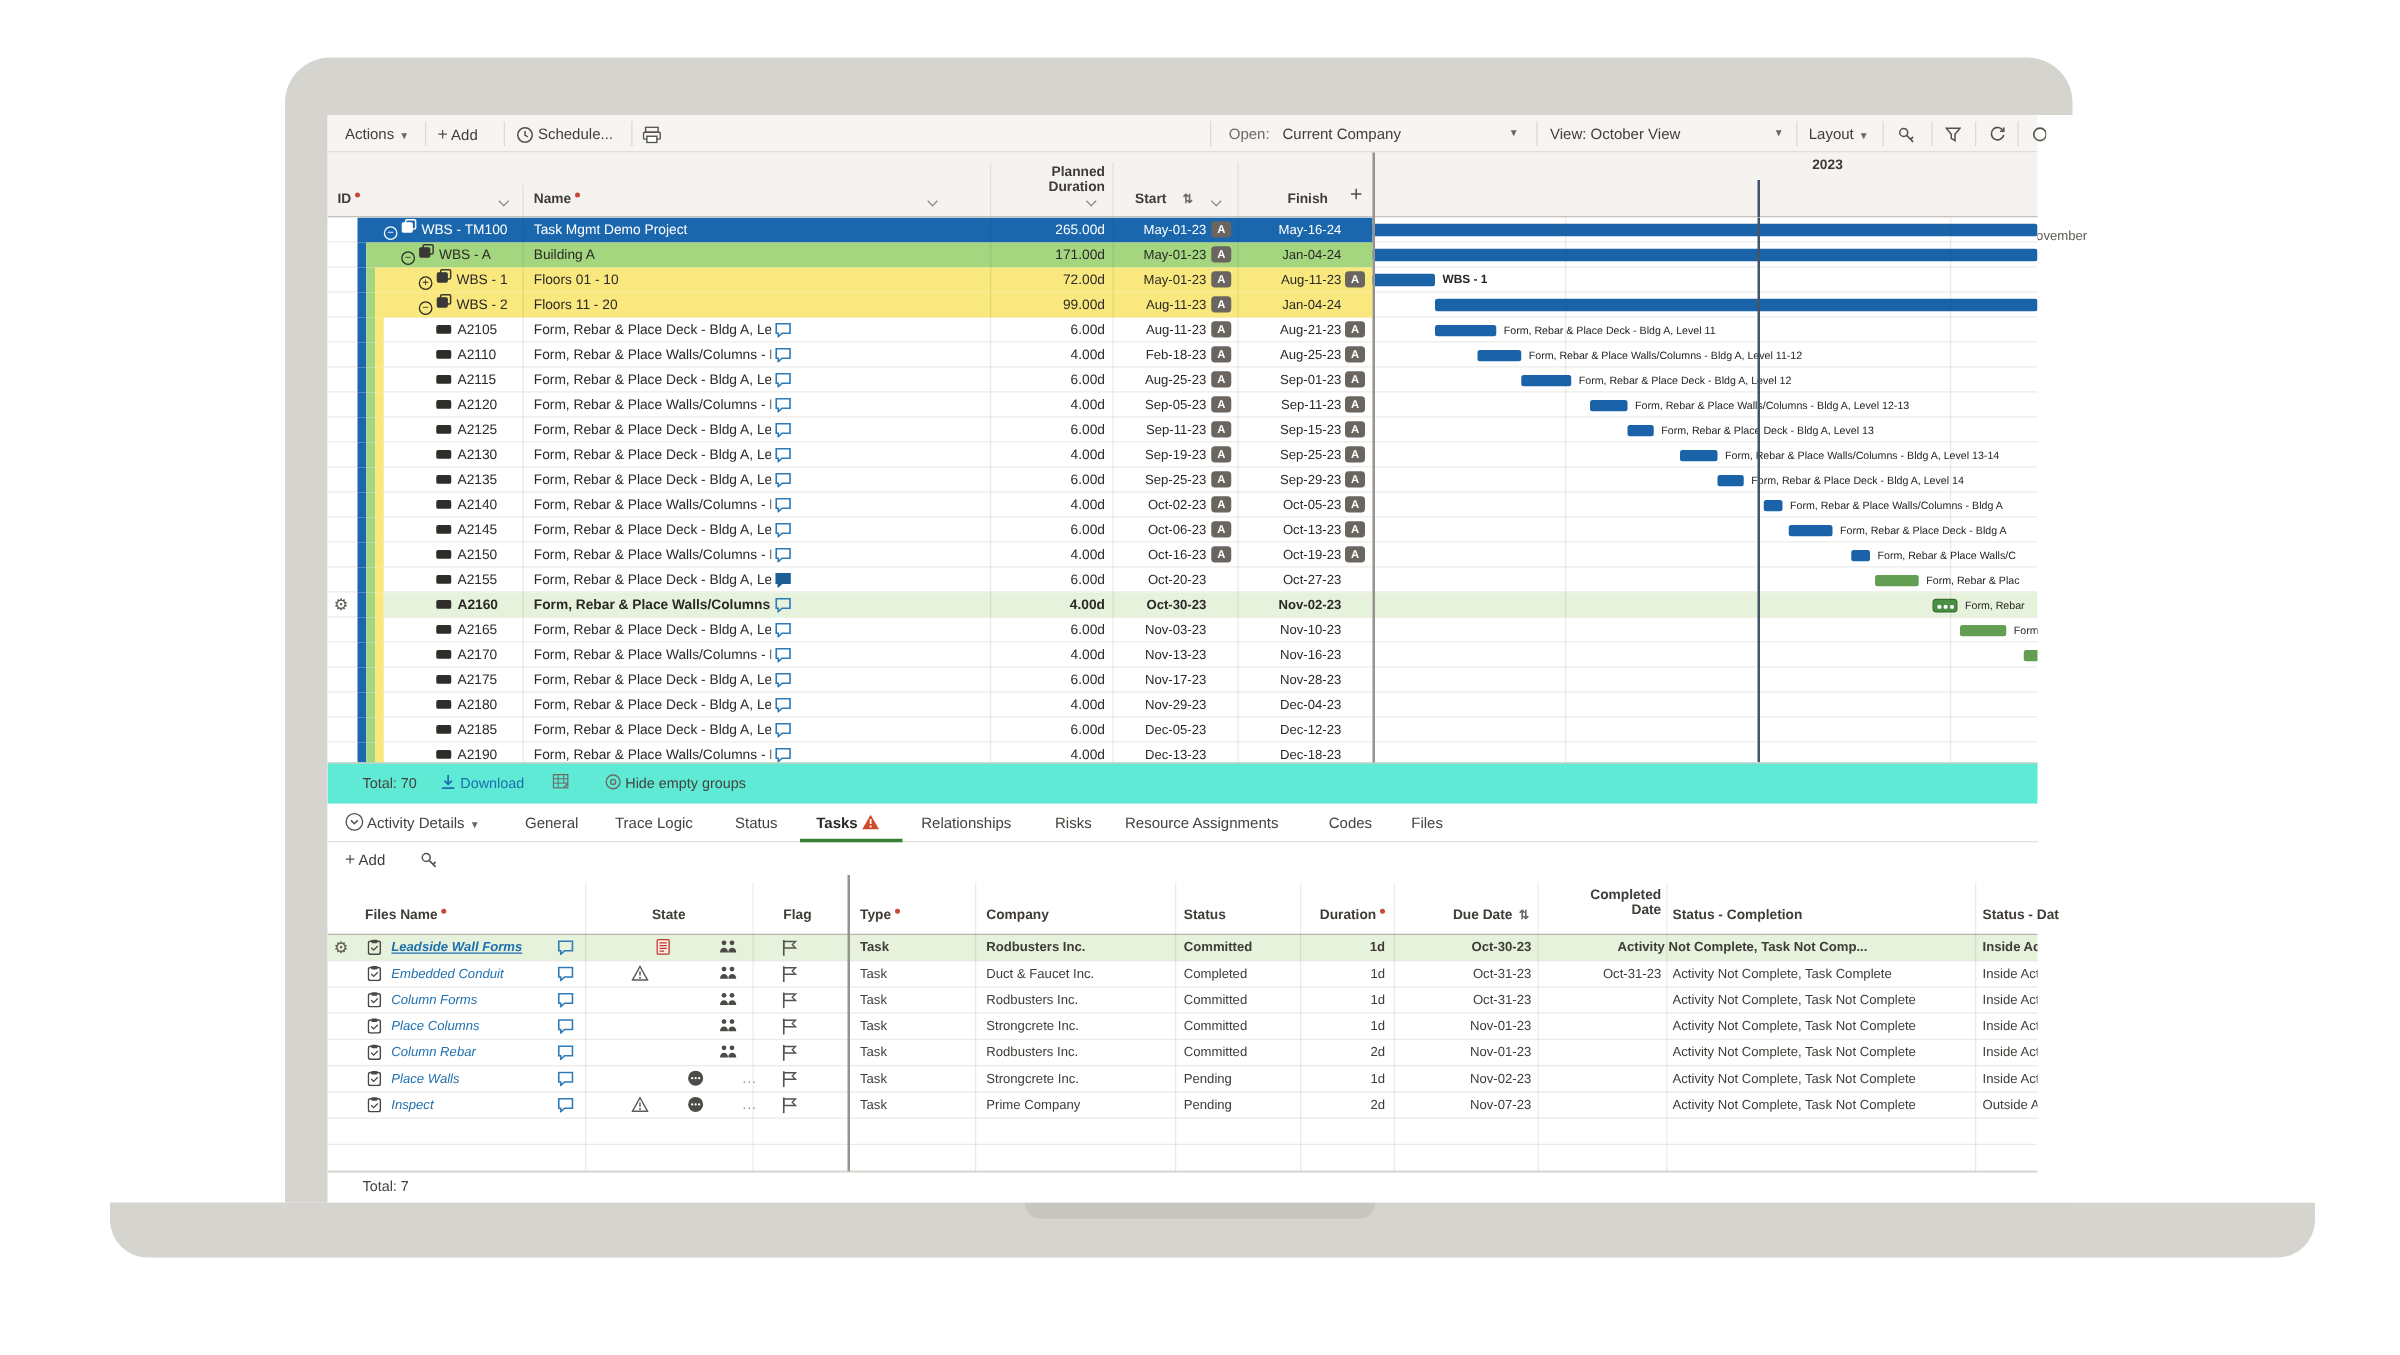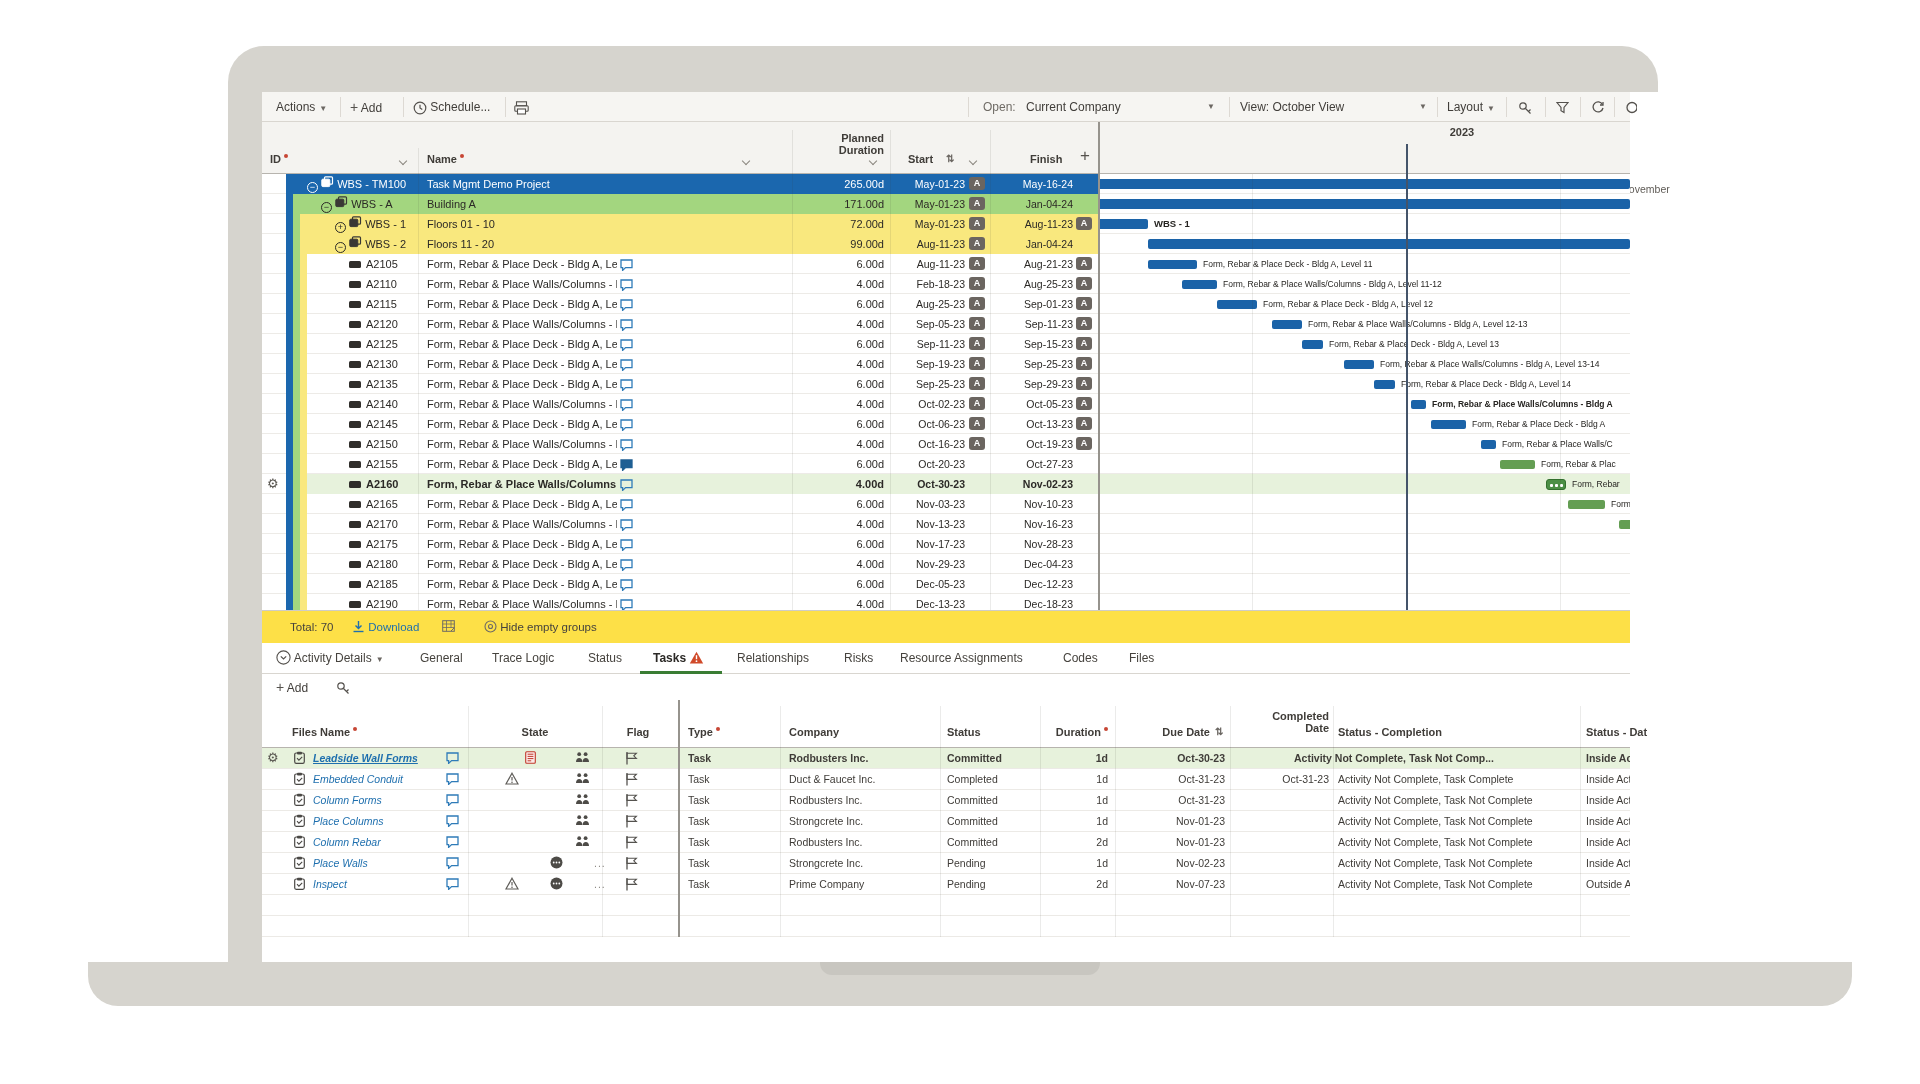--- a/index.html
+++ b/index.html
@@ -39,21 +39,21 @@
   .vline { position:absolute; width:1px; background:rgba(60,55,50,0.10); }
   .vline-dark { position:absolute; width:2px; background:#96938d; }
   .datadate { position:absolute; width:2px; background:#44546a; }
   .gbar { position:absolute; border-radius:2px; }
   .gbar-blue { background:#1b63a8; } .gbar-green { background:#649e53; }
   .glabel { position:absolute; font-size:8.5px; color:#262421; white-space:nowrap; line-height:20px; top:0; }
   .pill { position:absolute; top:5px; width:20px; height:11px; background:#4c8f46; border:1px solid #33702e; border-radius:3px; }
   .pill i { position:absolute; top:4px; width:3px; height:3px; background:#fff; border-radius:1px; }
 
   
-  #grid-footer { left:0; top:518px; width:1368px; height:33px; background:#fde047; border-top:1px solid #cfccc6; }
+  #grid-footer { left:0; top:518px; width:1368px; height:33px; background:#5eead4; border-top:1px solid #cfccc6; }
   .ft-item { position:absolute; top:0; height:33px; line-height:33px; font-size:11.5px; white-space:nowrap; }
   .link { color:#1e6fae; }
 
   
   #tabsbar { left:0; top:551px; width:1368px; height:31px; background:#fff; border-bottom:1px solid #d9d6d0; }
   .tab { position:absolute; top:0; height:31px; line-height:31px; font-size:12px; color:#46433e; white-space:nowrap; cursor:default; }
   .tab.active { font-weight:bold; color:#2b2926; }
   #tab-underline { position:absolute; top:28px; height:3px; background:#3a7d34; }
   #addrow { left:0; top:582px; width:1368px; height:26px; background:#fff; }
 
@@ -335,21 +335,21 @@
           <div class="cellt" style="left:165px; width:190px; overflow:hidden; color:#2b2926">Form, Rebar &amp; Place Walls/Columns - Bldg A, Level 14-15</div>
           <div class="cellt" style="left:358px; top:3px; height:14px"><svg width="13" height="12" viewBox="0 0 13 12">
               <path d="M1 1h11v7.6H5.6L2.6 11.4V8.6H1z" fill="none" stroke="#2e7bb8" stroke-width="1.3"></path>
             </svg></div>
           <div class="cellt right" style="left:530px; width:92px; color:#2b2926">4.00d</div>
           <div class="cellt right" style="left:632px; width:71px; font-size:10.5px; color:#2b2926">Oct-02-23</div>
           <div class="a-badge" style="left:707px">A</div>
           <div class="cellt right" style="left:736px; width:75px; font-size:10.5px; color:#2b2926">Oct-05-23</div>
           <div class="a-badge" style="left:814px">A</div>
           <div class="gbar gbar-blue" style="left:1149px; width:15px; top:5.5px; height:9px"></div>
-          <div class="glabel" style="left:1170px;font-weight:bold; ">Form, Rebar &amp; Place Walls/Columns - Bldg A</div>
+          <div class="glabel" style="left:1170px; ">Form, Rebar &amp; Place Walls/Columns - Bldg A</div>
         </div>
         <div class="grow" style="top:240px">
           <div class="stripe s-blue" style="left:24px"></div>
           <div class="stripe s-green" style="left:31px"></div>
           <div class="stripe s-yellow" style="left:38px"></div>
           <div class="cellt" style="left:87px; color:#2b2926"><span class="act-ic"></span><span style="margin-left:5px">A2145</span></div>
           <div class="cellt" style="left:165px; width:190px; overflow:hidden; color:#2b2926">Form, Rebar &amp; Place Deck - Bldg A, Level 15</div>
           <div class="cellt" style="left:358px; top:3px; height:14px"><svg width="13" height="12" viewBox="0 0 13 12">
               <path d="M1 1h11v7.6H5.6L2.6 11.4V8.6H1z" fill="none" stroke="#2e7bb8" stroke-width="1.3"></path>
             </svg></div>
@@ -780,20 +780,23 @@
           <div class="bcell" style="left:685px">Pending</div>
           <div class="bcell right" style="left:756px; width:90px">2d</div>
           <div class="bcell right" style="left:871px; width:92px">Nov-07-23</div>
           <div class="bcell" style="left:1076px; width:240px; overflow:hidden">Activity Not Complete, Task Not Complete</div>
           <div class="bcell" style="left:1324px; width:44px; overflow:hidden">Outside Acti</div>
         </div>
         <div class="brow" style="left:0; top:803px"></div>
         <div class="brow" style="left:0; top:824px"></div>
       </div>
 
+    <div class="abs" style="left:0; top:845px; width:1368px; height:25px; border-top:1px solid #cfccc6">
+      <span class="ft-item" style="left:28px; height:25px; line-height:25px; color:#45423d">Total: 7</span>
+    </div>
   <div class="vline-dark" style="left:836px; top:30px; height:488px"></div>
       <div class="vline" style="left:206px; top:614px; height:231px"></div>
       <div class="vline" style="left:340px; top:614px; height:231px"></div>
       <div class="vline" style="left:518px; top:614px; height:231px"></div>
       <div class="vline" style="left:678px; top:614px; height:231px"></div>
       <div class="vline" style="left:778px; top:614px; height:231px"></div>
       <div class="vline" style="left:853px; top:614px; height:231px"></div>
       <div class="vline" style="left:968px; top:614px; height:231px"></div>
       <div class="vline" style="left:1071px; top:614px; height:231px"></div>
       <div class="vline" style="left:1318px; top:614px; height:231px"></div>

